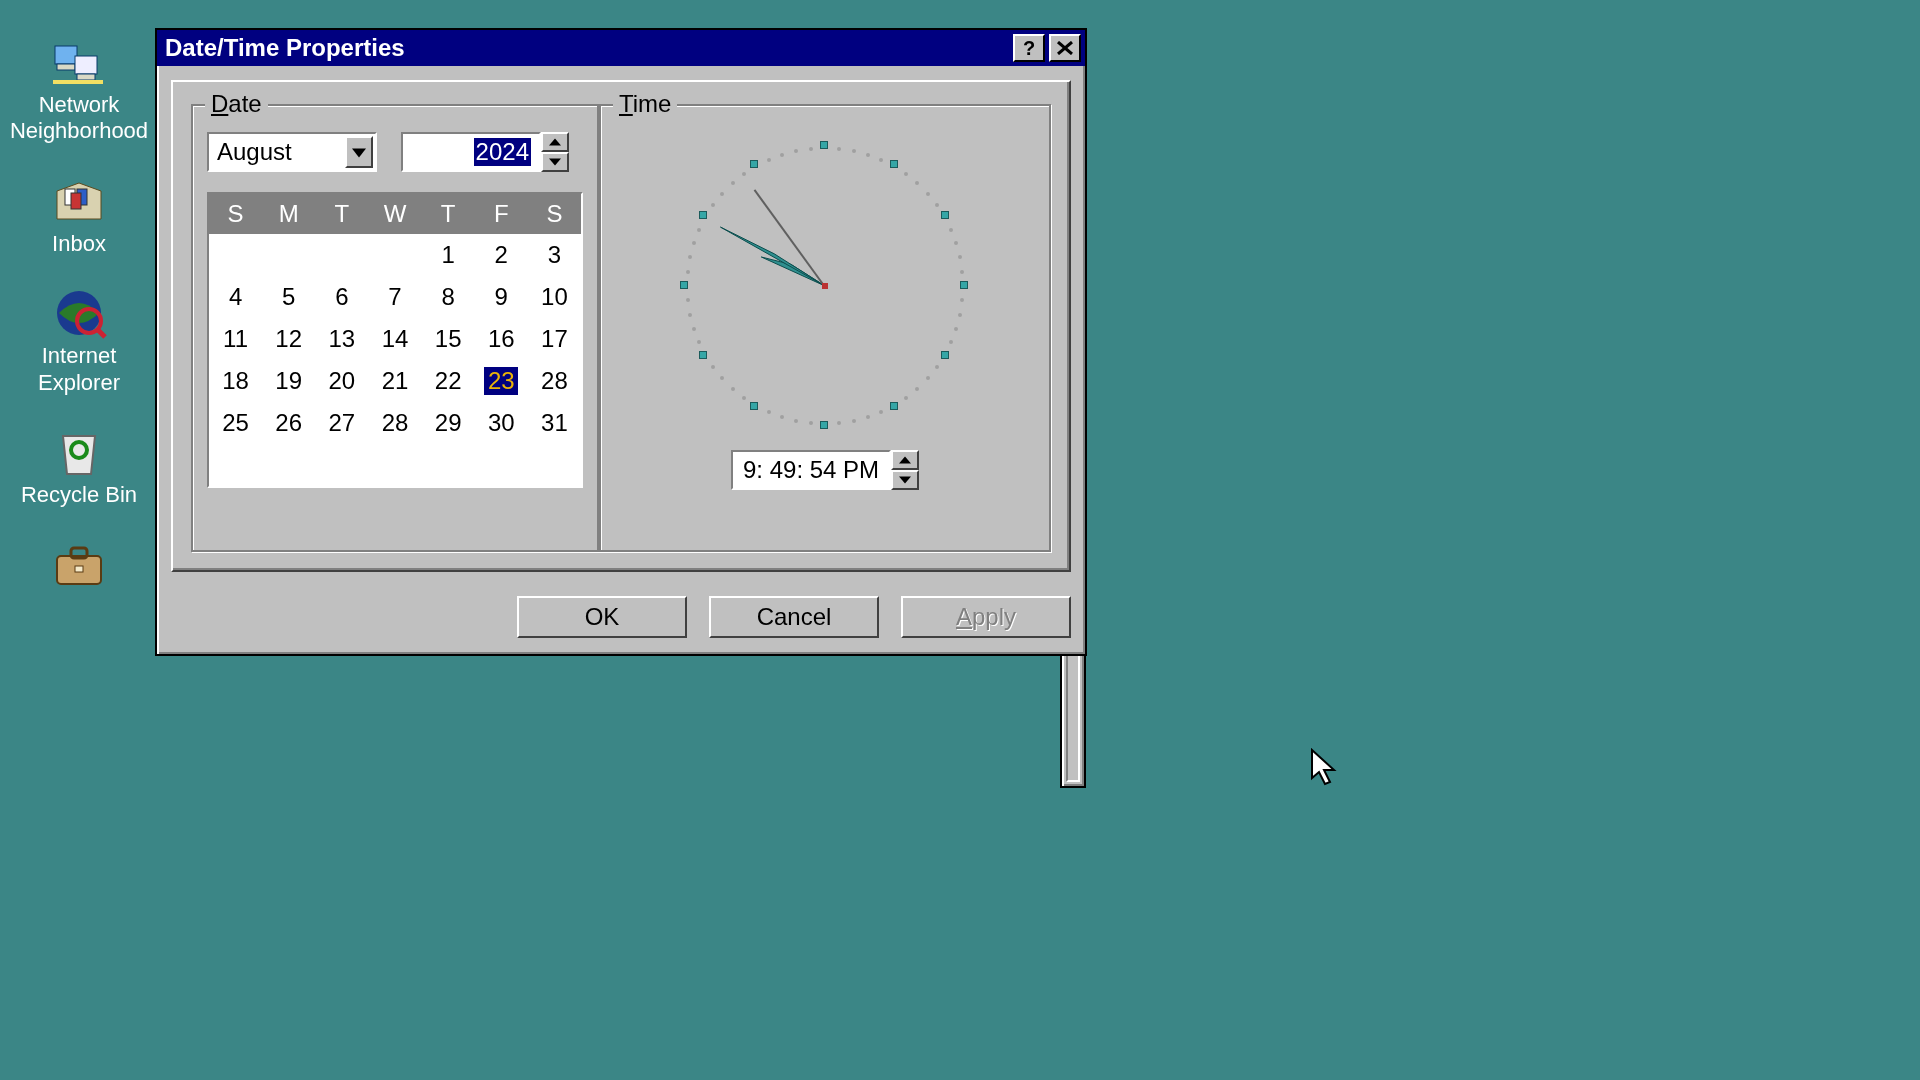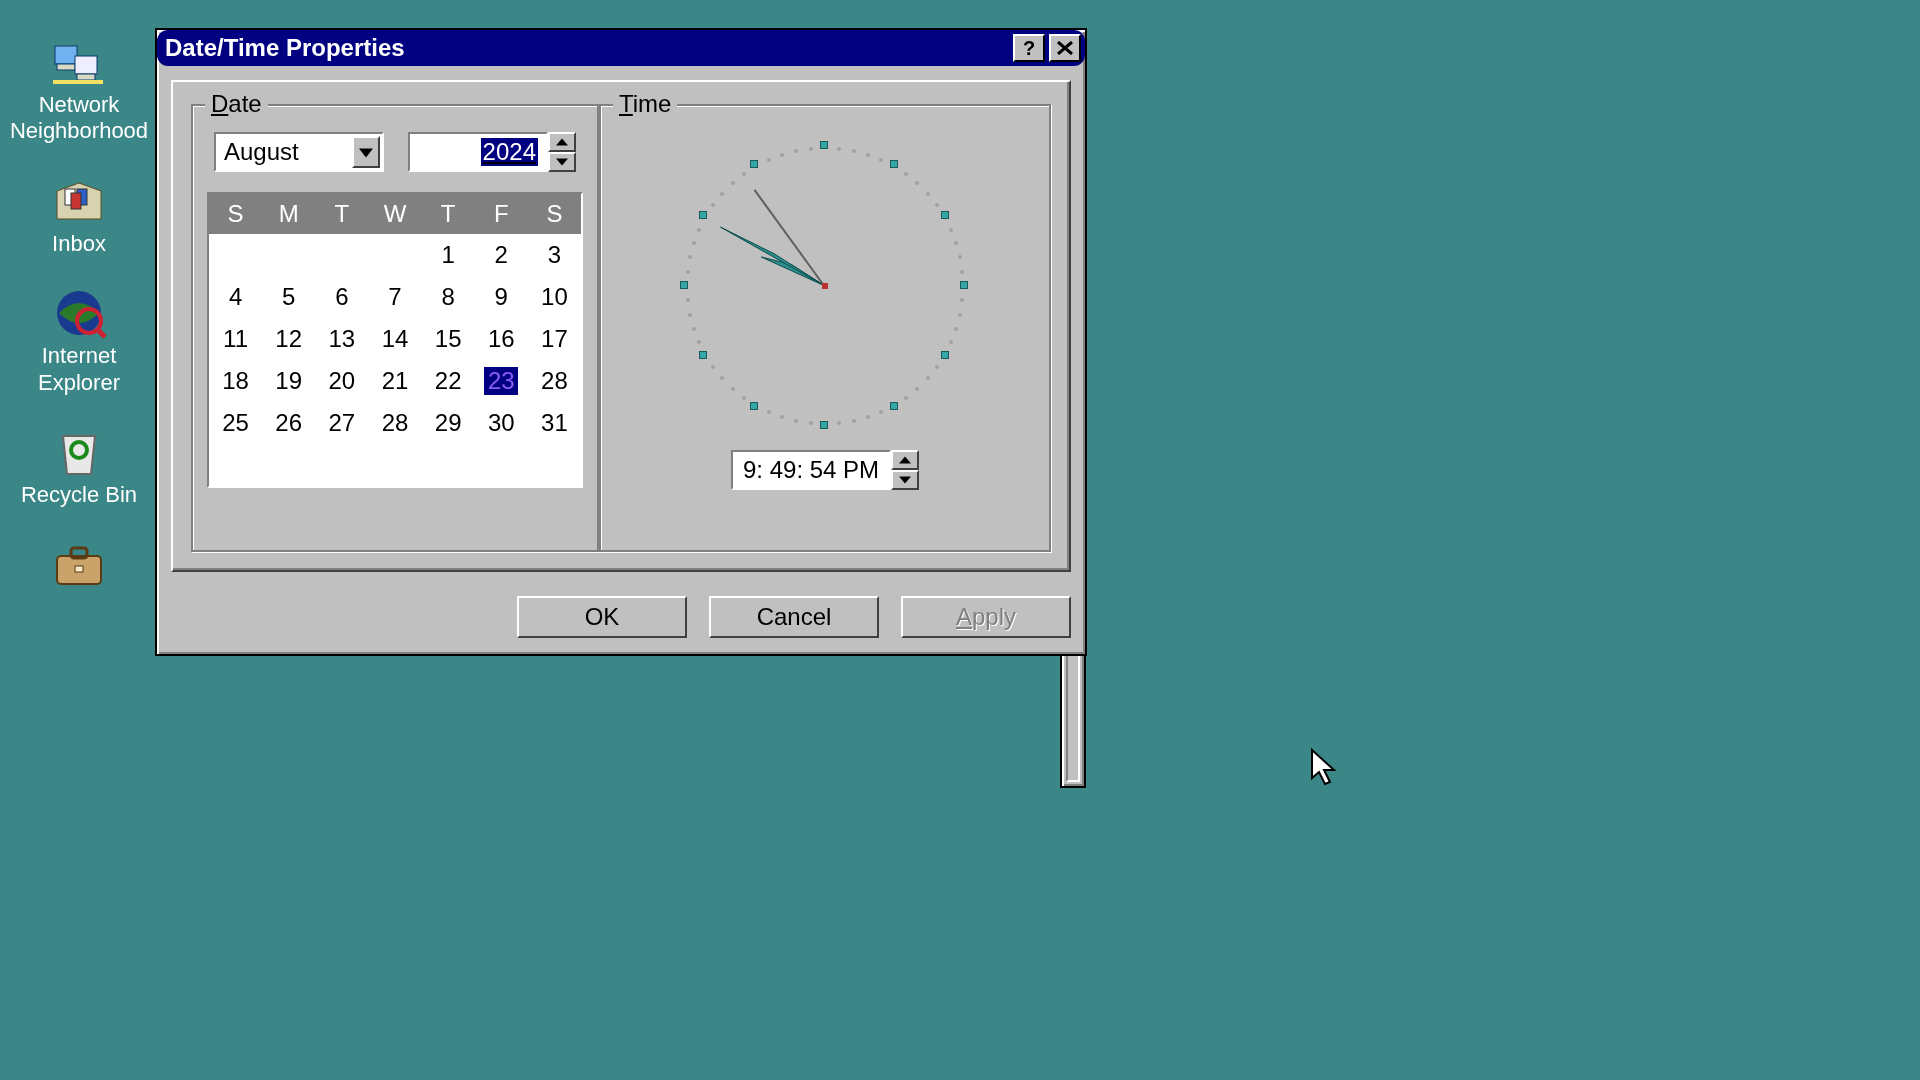--- a/index.html
+++ b/index.html
@@ -52,21 +52,20 @@
   }
   .titlebar {
     height: 36px;
     background: #000080;
     color: #fff;
     display: flex;
     align-items: center;
     padding: 0 4px 0 8px;
     font-weight: bold;
     font-size: 24px;
-    border-radius: 11px;
   }
   .titlebar .title { flex: 1; }
   .titlebtn {
     width: 32px; height: 28px;
     background: #c0c0c0;
     margin-left: 4px;
     border-top: 2px solid #fff;
     border-left: 2px solid #fff;
     border-right: 2px solid #000;
     border-bottom: 2px solid #000;
@@ -133,21 +132,21 @@
     background:#fff;
   }
   .raised-btn {
     border-top:2px solid #fff;
     border-left:2px solid #fff;
     border-right:2px solid #404040;
     border-bottom:2px solid #404040;
     background:#c0c0c0;
   }
 
-  .row1 { display:flex; align-items:center; gap:24px; margin-bottom:20px;justify-content:center; }
+  .row1 { display:flex; align-items:center; gap:24px; margin-bottom:20px; }
   .month-select {
     width: 170px; height:40px;
     display:flex; align-items:center;
     padding-left:8px; font-size:24px;
     position:relative;
   }
   .month-select .arrow {
     position:absolute; right:2px; top:2px; bottom:2px; width:28px;
   }
   .arrow::after{
@@ -156,21 +155,20 @@
     border-left:7px solid transparent;
     border-right:7px solid transparent;
     border-top:9px solid #000;
   }
 
   .year-wrap { display:flex; }
   .year-field {
     width: 140px; height:40px;
     display:flex; align-items:center; justify-content:flex-end;
     padding-right:8px;
-    text-decoration:underline;
   }
   .year-field span { background:#000080; color:#fff; padding:0 2px; }
   .spinner {
     width:28px; display:flex; flex-direction:column;
   }
   .spinner div{ flex:1; position:relative; }
   .spinner div::after{
     content:""; position:absolute; left:50%; top:50%;
     transform:translate(-50%,-50%);
     border-left:6px solid transparent;
@@ -187,21 +185,21 @@
     text-align:center; font-size:24px;
     height:40px; align-items:center;
   }
   .cal-body {
     display:grid; grid-template-columns:repeat(7,1fr);
     grid-auto-rows:42px;
     text-align:center; font-size:24px;
     align-items:center;
   }
   .cal-body .day {}
-  .cal-body .sel { background:#000080; color:#8b5cf6; width:34px; margin:0 auto;}
+  .cal-body .sel { background:#000080; color:#eab308; width:34px; margin:0 auto;}
 
   
   .clock-wrap {
     display:flex; flex-direction:column; align-items:center;
     height:100%;
   }
   .clock {
     width: 300px; height:300px; position:relative; margin-top:4px;
   }
   .tick { position:absolute; width:8px; height:8px; background:#35a6a6;

